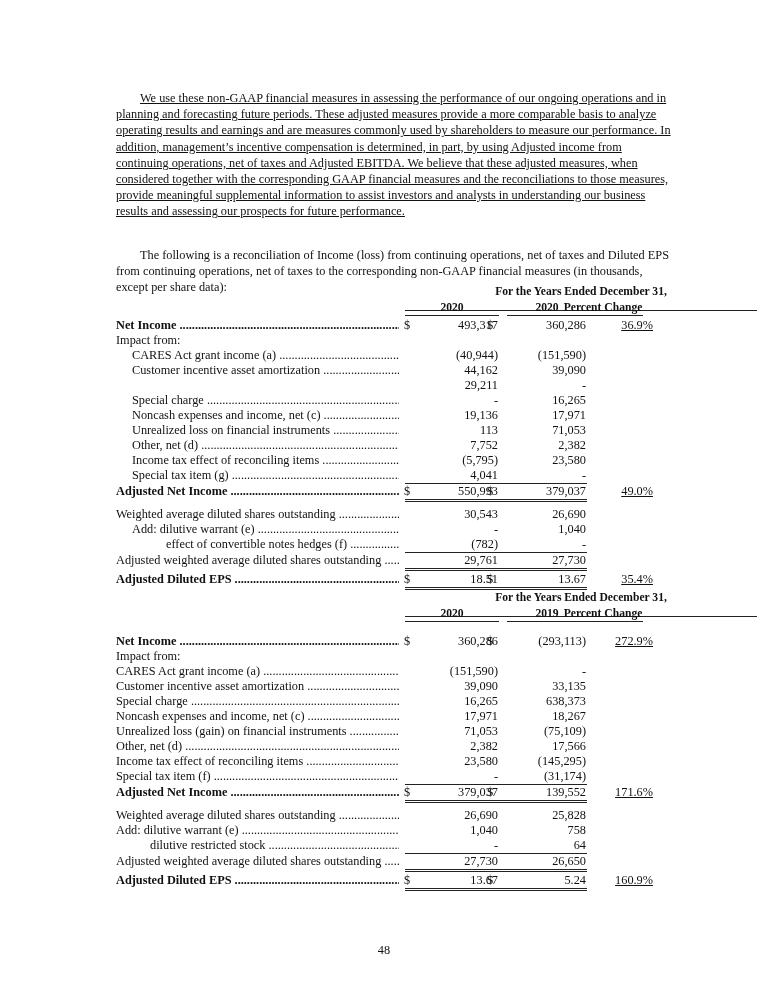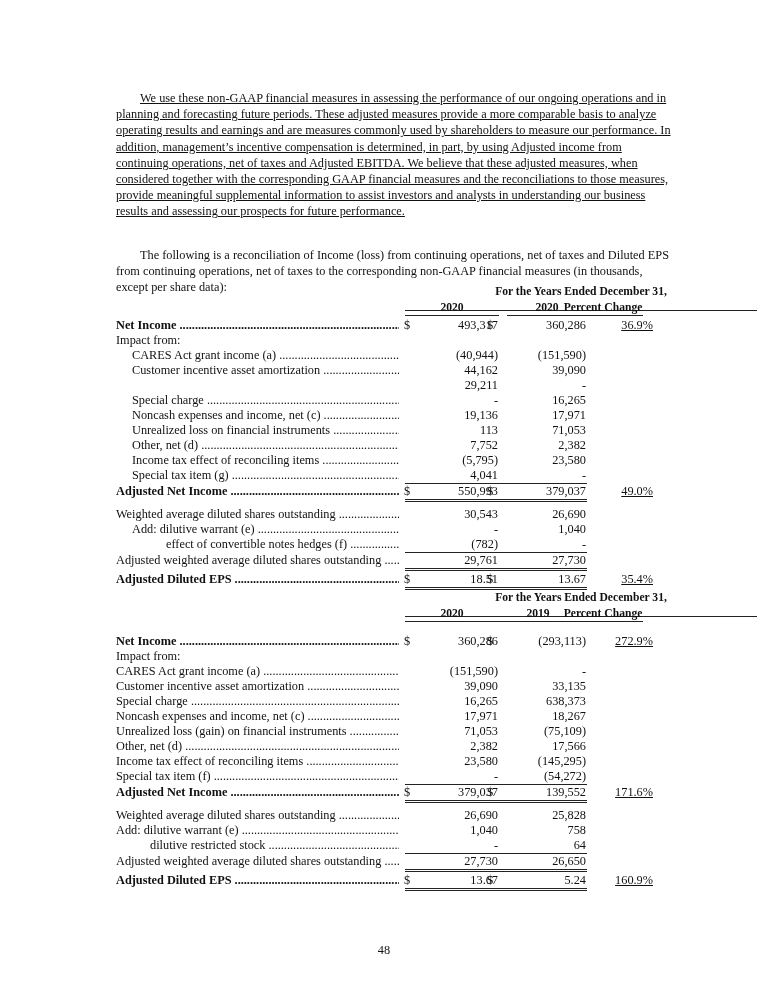--- a/index.html
+++ b/index.html
@@ -192,21 +192,21 @@
     <span class="num c2num">13.67</span>
     <span class="pct">35.4%</span>
   </div>
   <div class="rule double" style="top:302px; left:289px; width:94px;"></div>
   <div class="rule double" style="top:302px; left:371px; width:100px;"></div>
 </div>
 
 <div class="tbl" style="top:591px;">
   <div class="hdr-top" style="top:0;">For the Years Ended December 31,</div>
   <div class="hdr-col" style="top:16px; left:289px; width:94px;">2020</div>
-  <div class="hdr-col" style="top:16px; left:382px; width:80px;text-align:center;">2019</div>
+  <div class="hdr-col" style="top:16px; left:391px; width:80px;text-align:center;">2019</div>
   <div class="hdr-col" style="top:16px; left:447px; width:80px;">Percent Change</div>
 
   <div class="row" style="top:43px;">
     <div class="label bold">
         <span class="label-inner dots">Net Income</span>
       </div>
     <span class="cur c1cur">$</span>
     <span class="num c1num">360,286</span>
     <span class="cur c2cur">$</span>
     <span class="num c2num">(293,113)</span>
@@ -264,21 +264,21 @@
         <span class="label-inner dots">Income tax effect of reconciling items</span>
       </div>
     <span class="num c1num">23,580</span>
     <span class="num c2num">(145,295)</span>
   </div>
   <div class="row" style="top:178px;">
     <div class="label">
         <span class="label-inner dots">Special tax item (f)</span>
       </div>
     <span class="num c1num">-</span>
-    <span class="num c2num">(54,272)</span>
+    <span class="num c2num">(31,174)</span>
   </div>
   <div class="rule single" style="top:193px; left:289px; width:94px;"></div>
   <div class="rule single" style="top:193px; left:371px; width:100px;"></div>
   <div class="row" style="top:194px;">
     <div class="label bold">
         <span class="label-inner dots">Adjusted Net Income</span>
       </div>
     <span class="cur c1cur">$</span>
     <span class="num c1num">379,037</span>
     <span class="cur c2cur">$</span>

